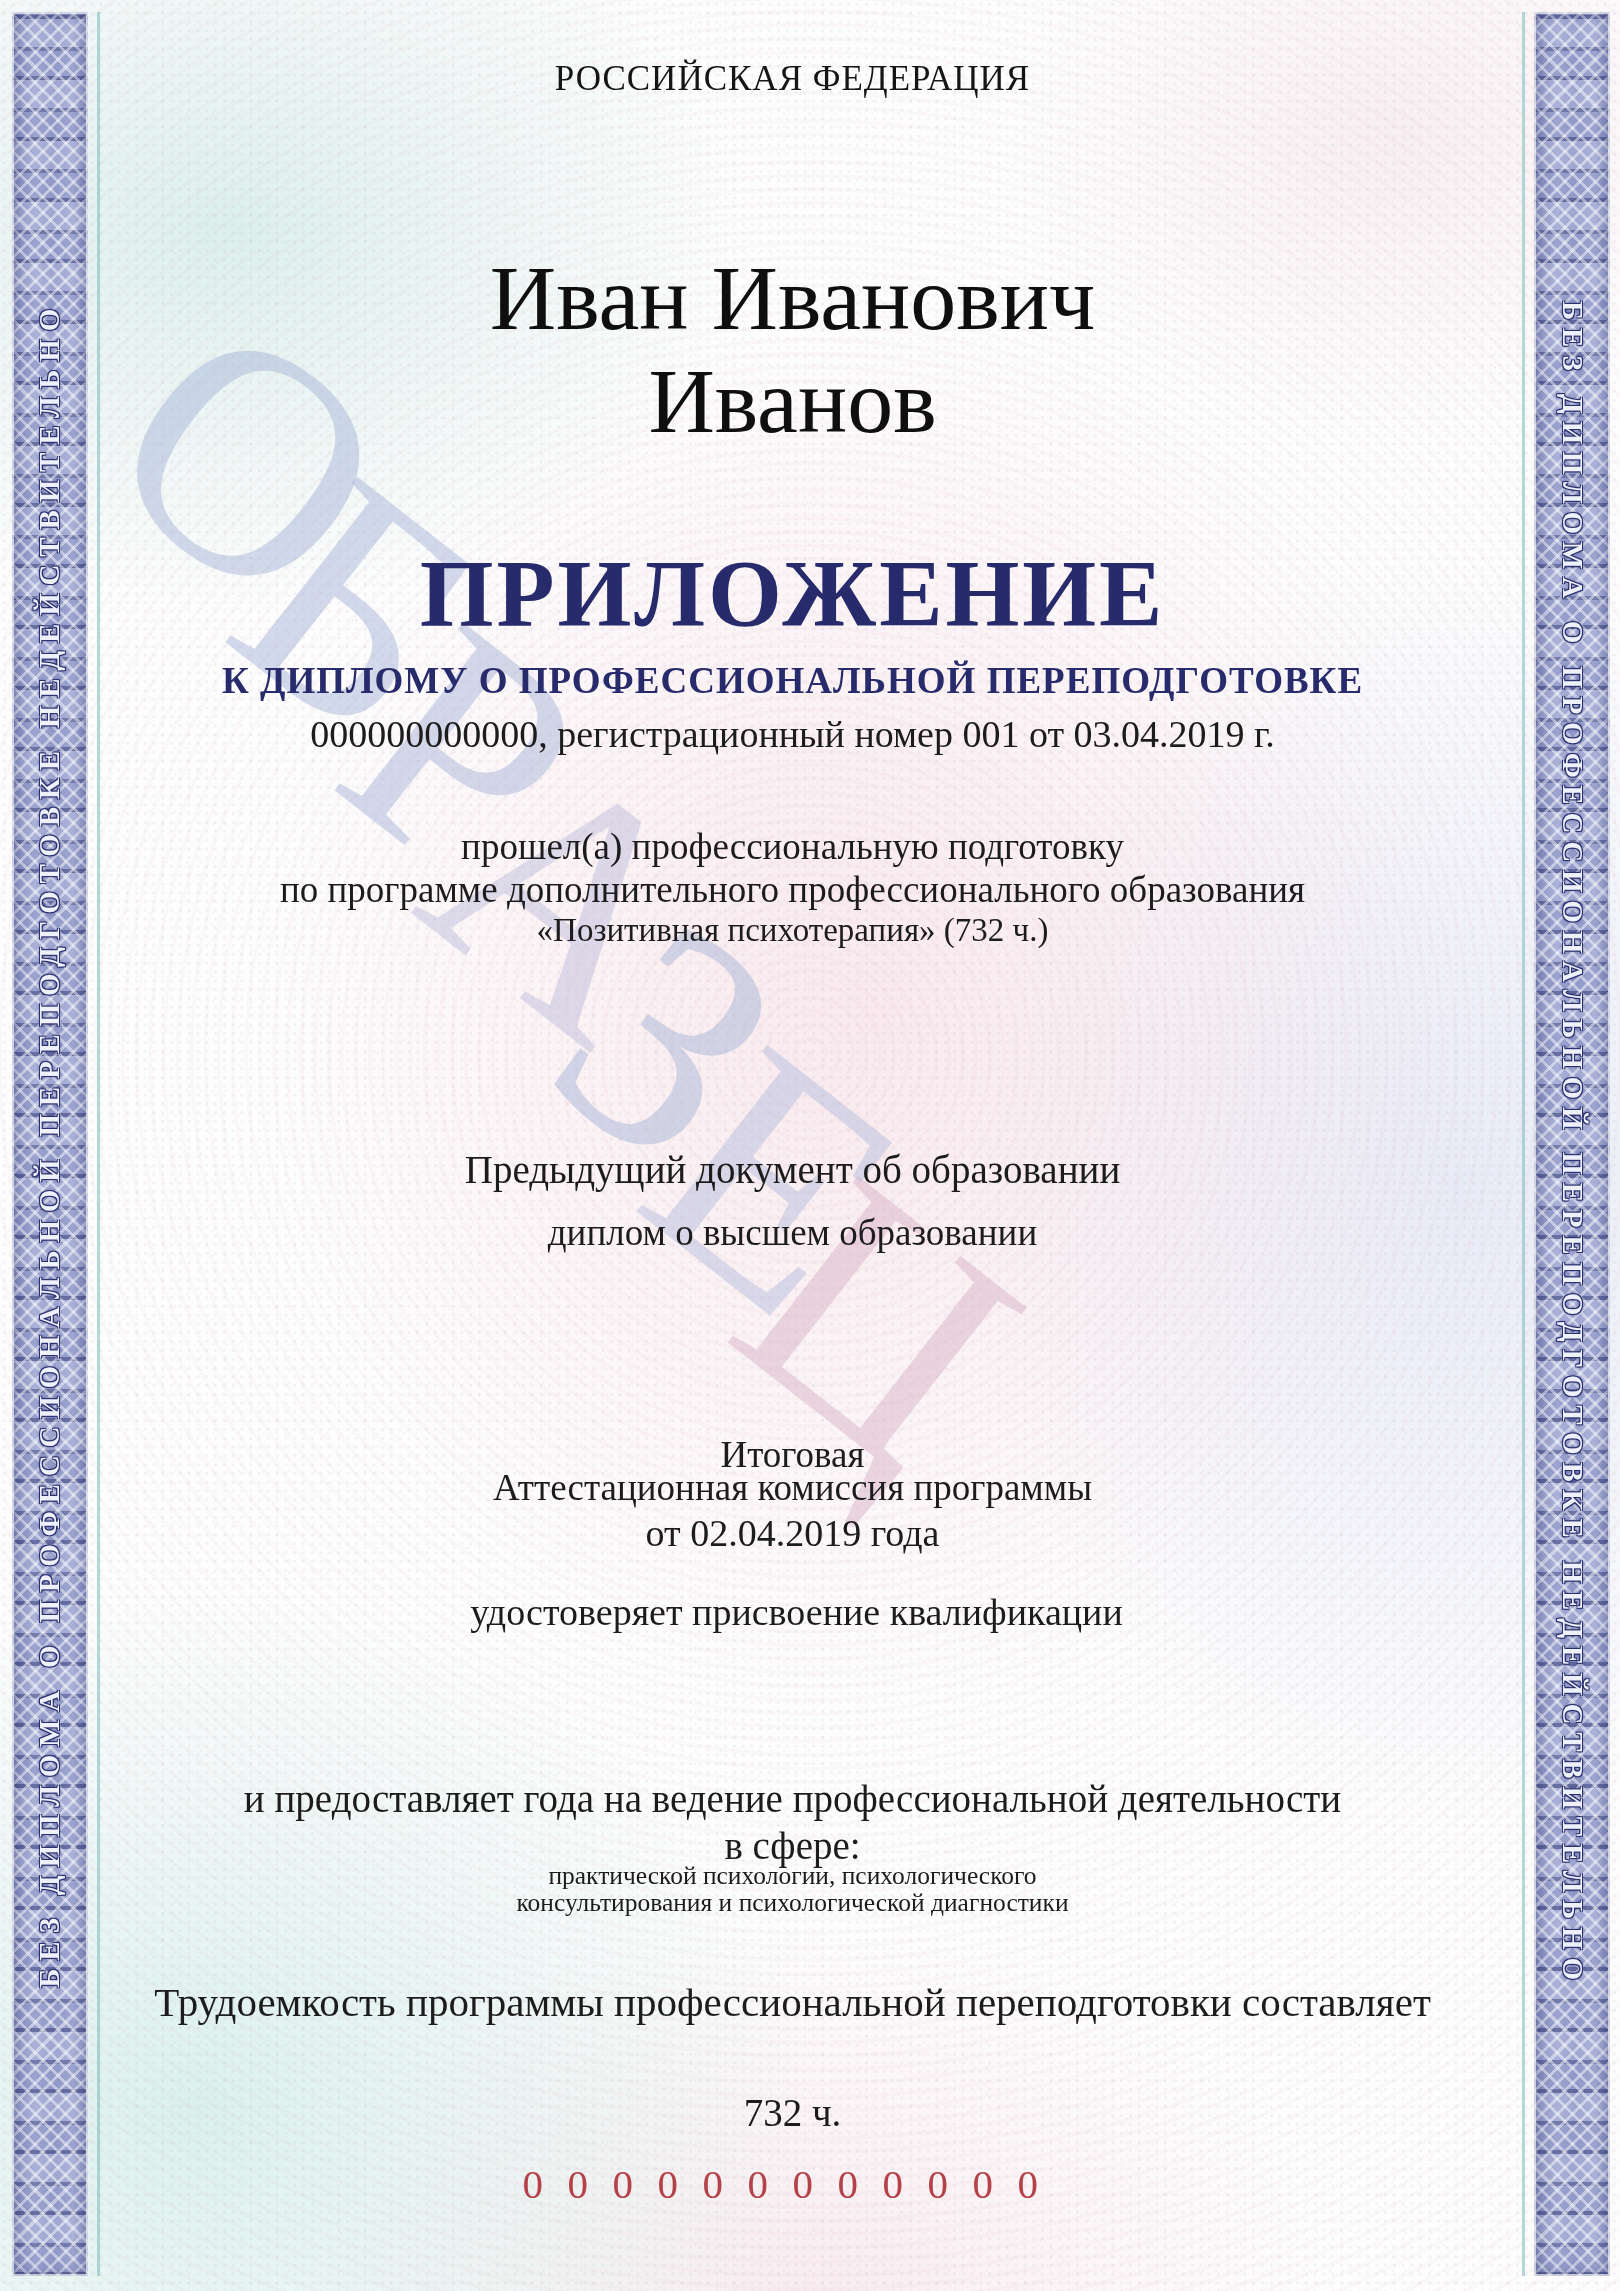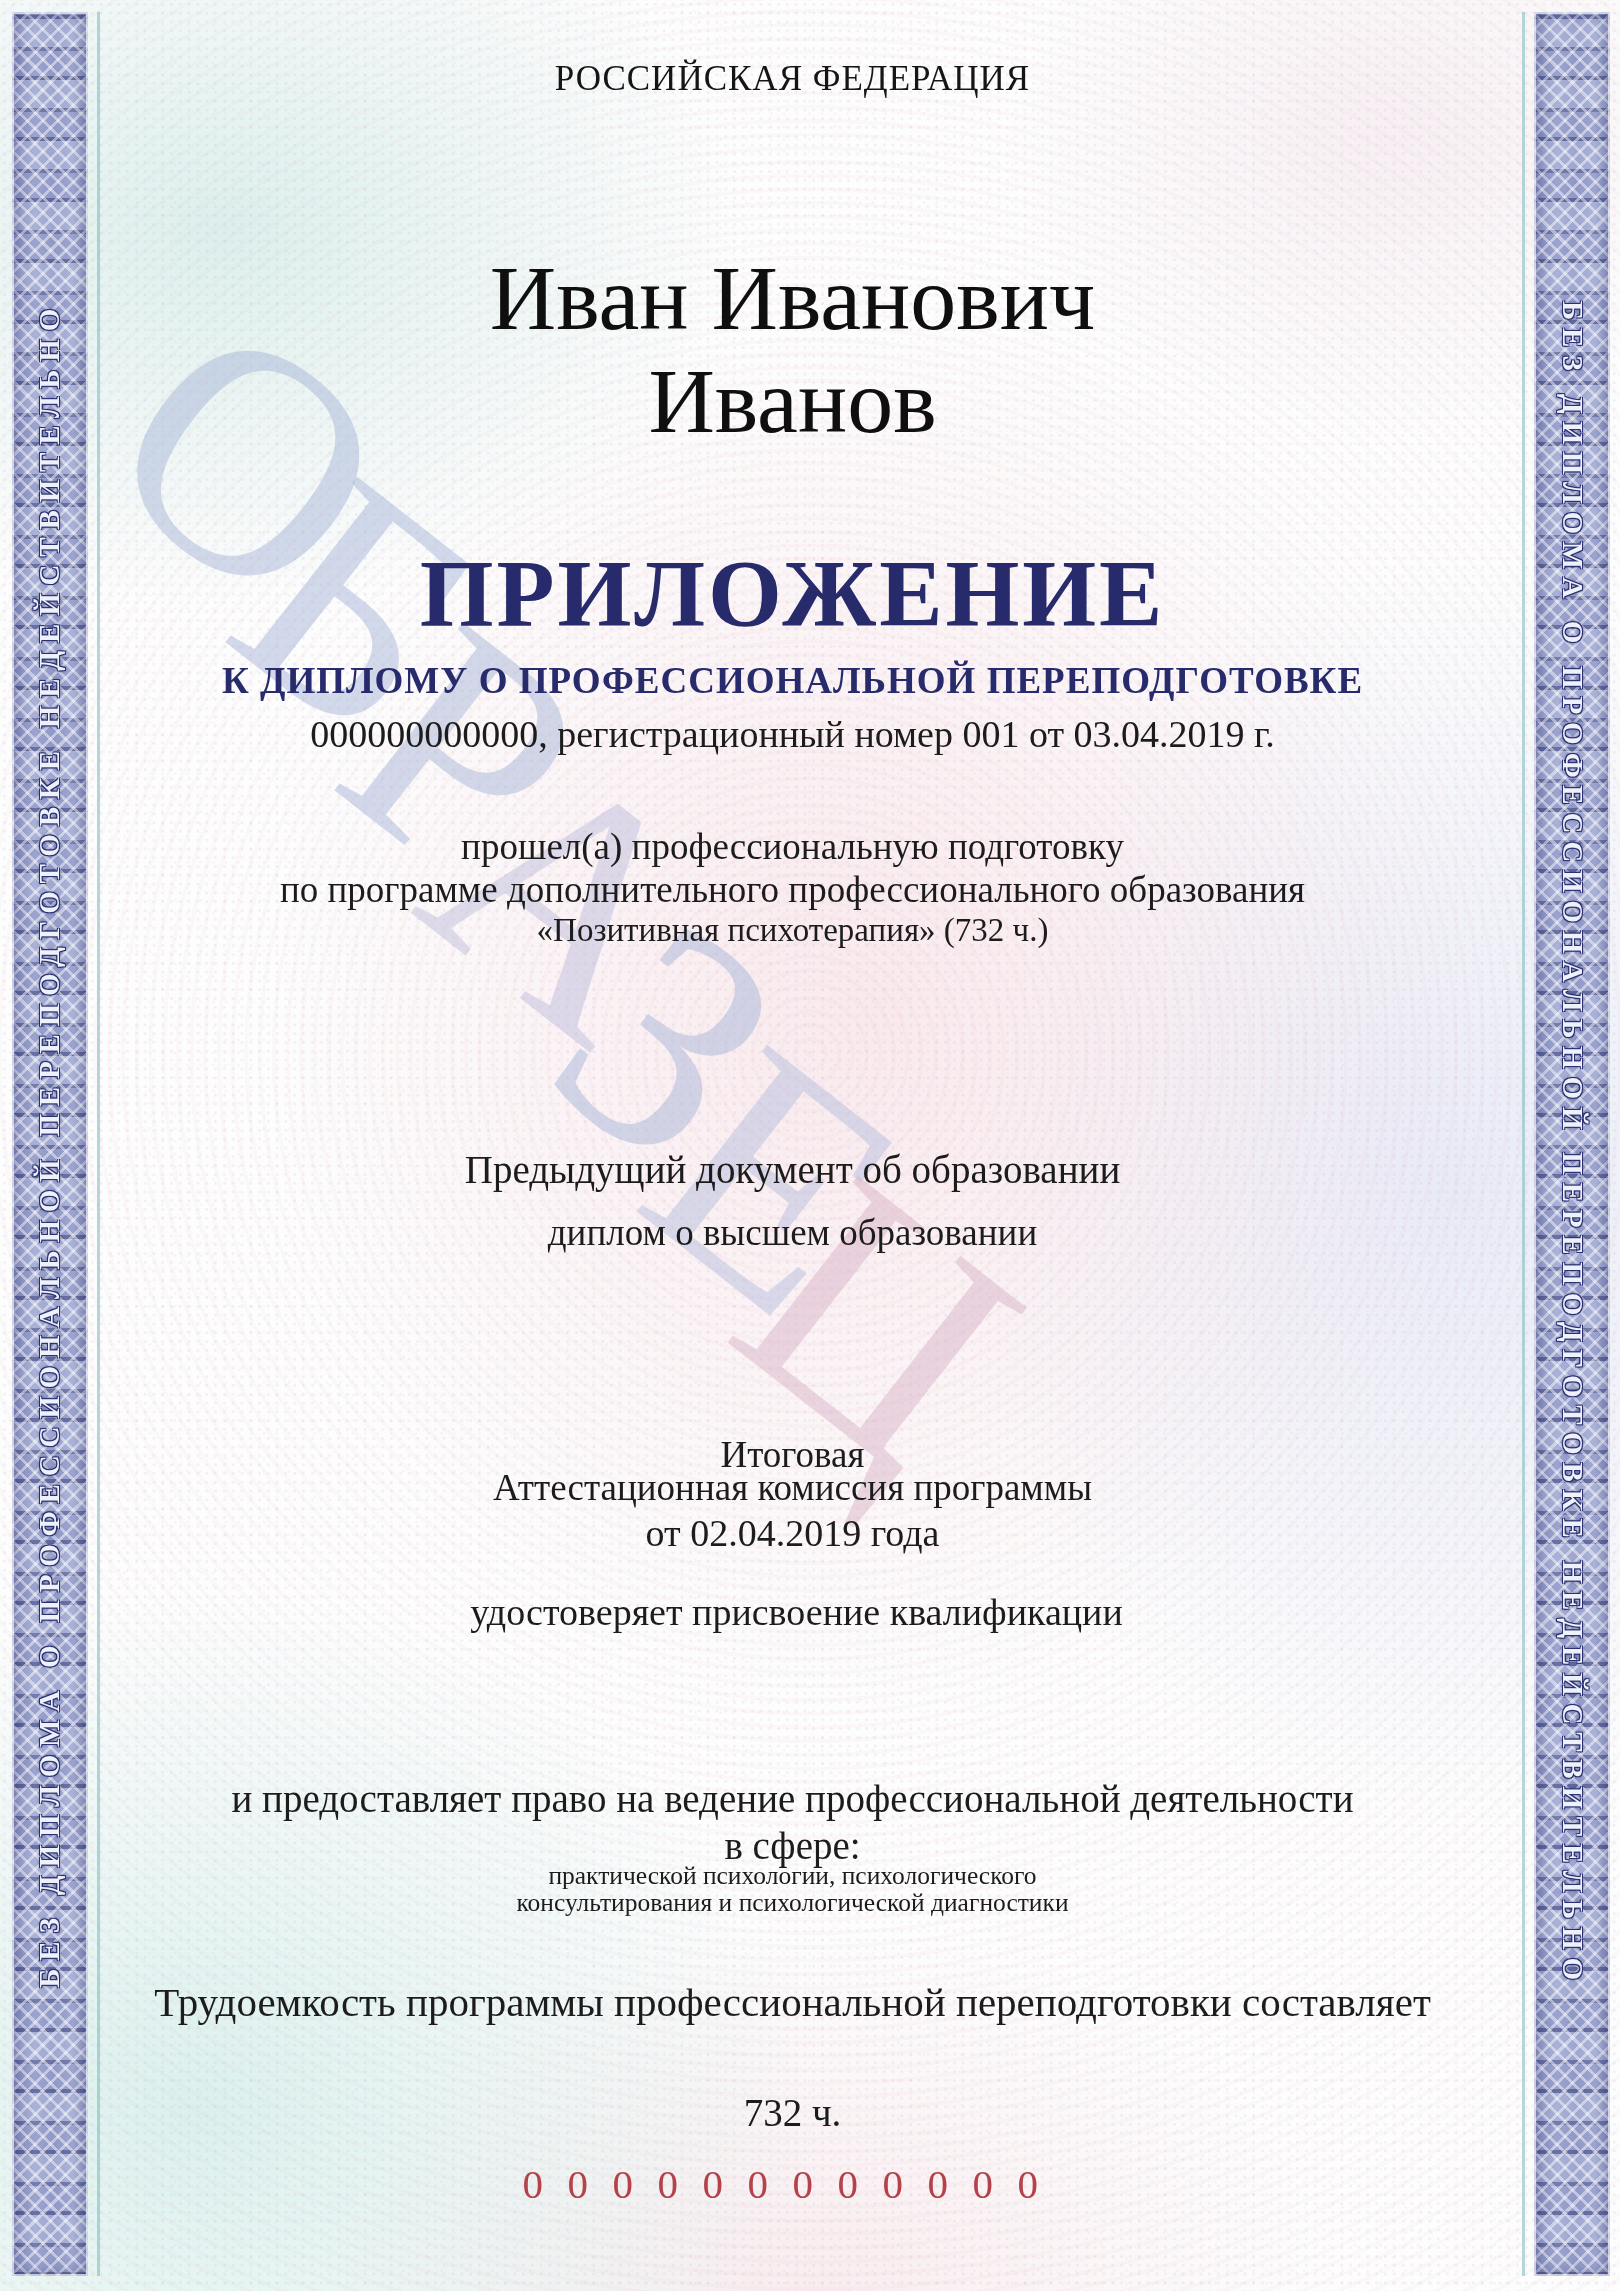--- a/index.html
+++ b/index.html
@@ -143,21 +143,21 @@
     <div class="line program-name">«Позитивная психотерапия» (732 ч.)</div>
 
     <div class="line prev-label">Предыдущий документ об образовании</div>
     <div class="line prev-value">диплом о высшем образовании</div>
 
     <div class="line comm-1">Итоговая</div>
     <div class="line comm-2">Аттестационная комиссия программы</div>
     <div class="line comm-date">от 02.04.2019 года</div>
     <div class="line comm-action">удостоверяет присвоение квалификации</div>
 
-    <div class="line rights-1">и предоставляет право на ведение профессиональной деятельности</div>
+    <div class="line rights-1">и предоставляет года на ведение профессиональной деятельности</div>
     <div class="line rights-2">в сфере:</div>
     <div class="line sphere-1">практической психологии, психологического</div>
     <div class="line sphere-2">консультирования и психологической диагностики</div>
 
     <div class="line workload">Трудоемкость программы профессиональной переподготовки составляет</div>
     <div class="line hours">732 ч.</div>
     <div class="line serial">000000000000</div>
   </div>
 </div>
 

